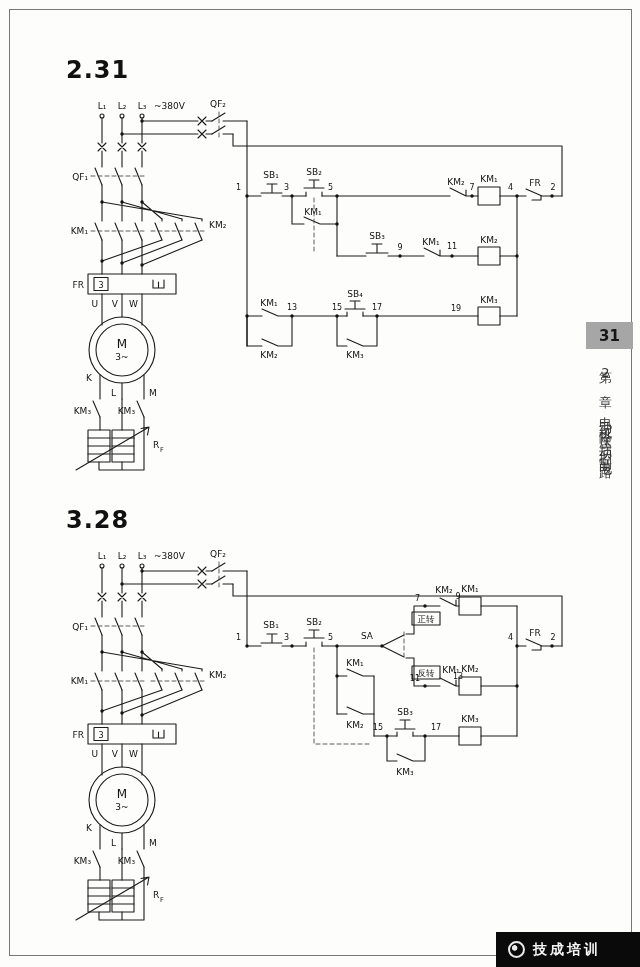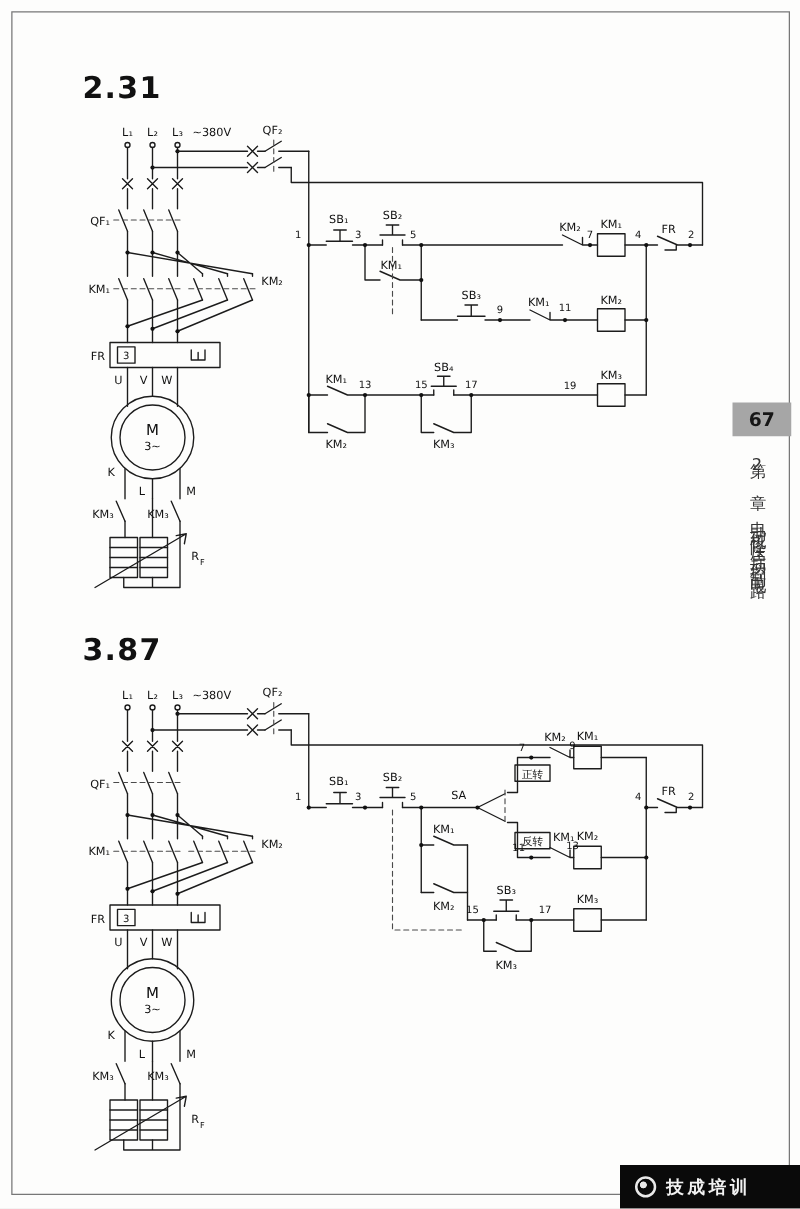--- a/index.html
+++ b/index.html
@@ -183,21 +183,21 @@
         <text x="325" y="214" text-anchor="middle" class="s8">17</text>
         <text x="404" y="215" text-anchor="middle" class="s8">19</text>
         <text x="437" y="207" text-anchor="middle">KM₃</text>
         <text x="217" y="262" text-anchor="middle">KM₂</text>
         <text x="303" y="262" text-anchor="middle">KM₃</text>
       </g>
     </g>
   </svg>
 
   <div class="sec-title" style="top:506px">
-    <span class="num">3.87</span>
+    <span class="num">3.28</span>
   </div>
 
   <svg class="circ" style="left:52px;top:546px" width="560" height="385" viewBox="0 0 560 385">
     <g class="wire">
 
       <g>
         <circle cx="50" cy="20" r="2"></circle>
           <circle cx="70" cy="20" r="2"></circle>
           <circle cx="90" cy="20" r="2"></circle>
         <path d="M50 22V47M70 22V47M90 22V47"></path>
@@ -337,21 +337,21 @@
         <text x="331" y="184" text-anchor="end" class="s8">15</text>
         <text x="353" y="169" text-anchor="middle">SB₃</text>
         <text x="379" y="184" class="s8">17</text>
         <text x="418" y="176" text-anchor="middle">KM₃</text>
         <text x="353" y="229" text-anchor="middle">KM₃</text>
       </g>
     </g>
   </svg>
 
   <div class="pagenum">
-    <span>67</span>
+    <span>31</span>
   </div>
   <div class="vchap">
     <span>第2章</span>
     <span class="gap">电动机降压启动控制电路</span>
   </div>
 
   <div class="wmbar">
     <span class="logo"></span>
     <span class="wmtext">技成培训</span>
   </div>

